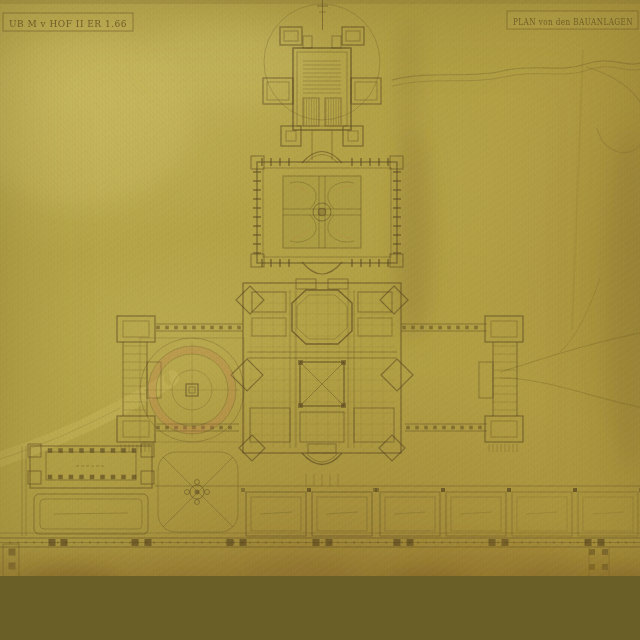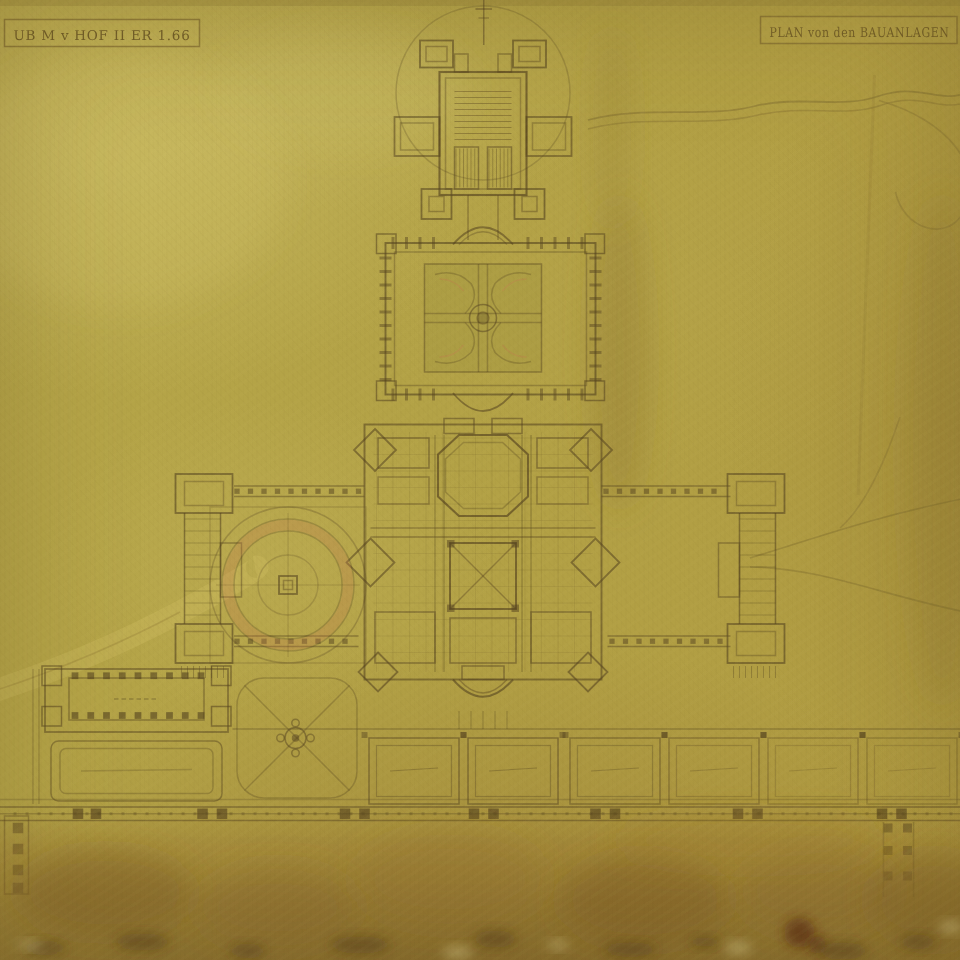--- a/index.html
+++ b/index.html
@@ -1,17 +1,17 @@
 <!DOCTYPE html>
 <html><head>
 <meta charset="utf-8">
 <style>
   html,body{margin:0;padding:0;background:#6b5f28;}
   .stage{
-    position:relative;width:640px;height:640px;overflow:hidden;
+    position:relative;width:640px;height:576px;overflow:hidden;
     font-family:"DejaVu Serif", serif;
   }
   .paper{
     position:absolute;inset:0;
     background-color:#b2a144;
     background-image:
       radial-gradient(ellipse 420px 260px at 12% 16%, rgba(212,198,114,.45), rgba(212,198,114,0) 62%),
       radial-gradient(ellipse 260px 120px at 38% 9%, rgba(205,190,105,.30), transparent 70%),
       radial-gradient(ellipse 220px 420px at 99% 45%, rgba(158,132,54,.35), transparent 68%),
       radial-gradient(ellipse 520px 300px at 50% 100%, rgba(148,118,48,.55), transparent 72%),

